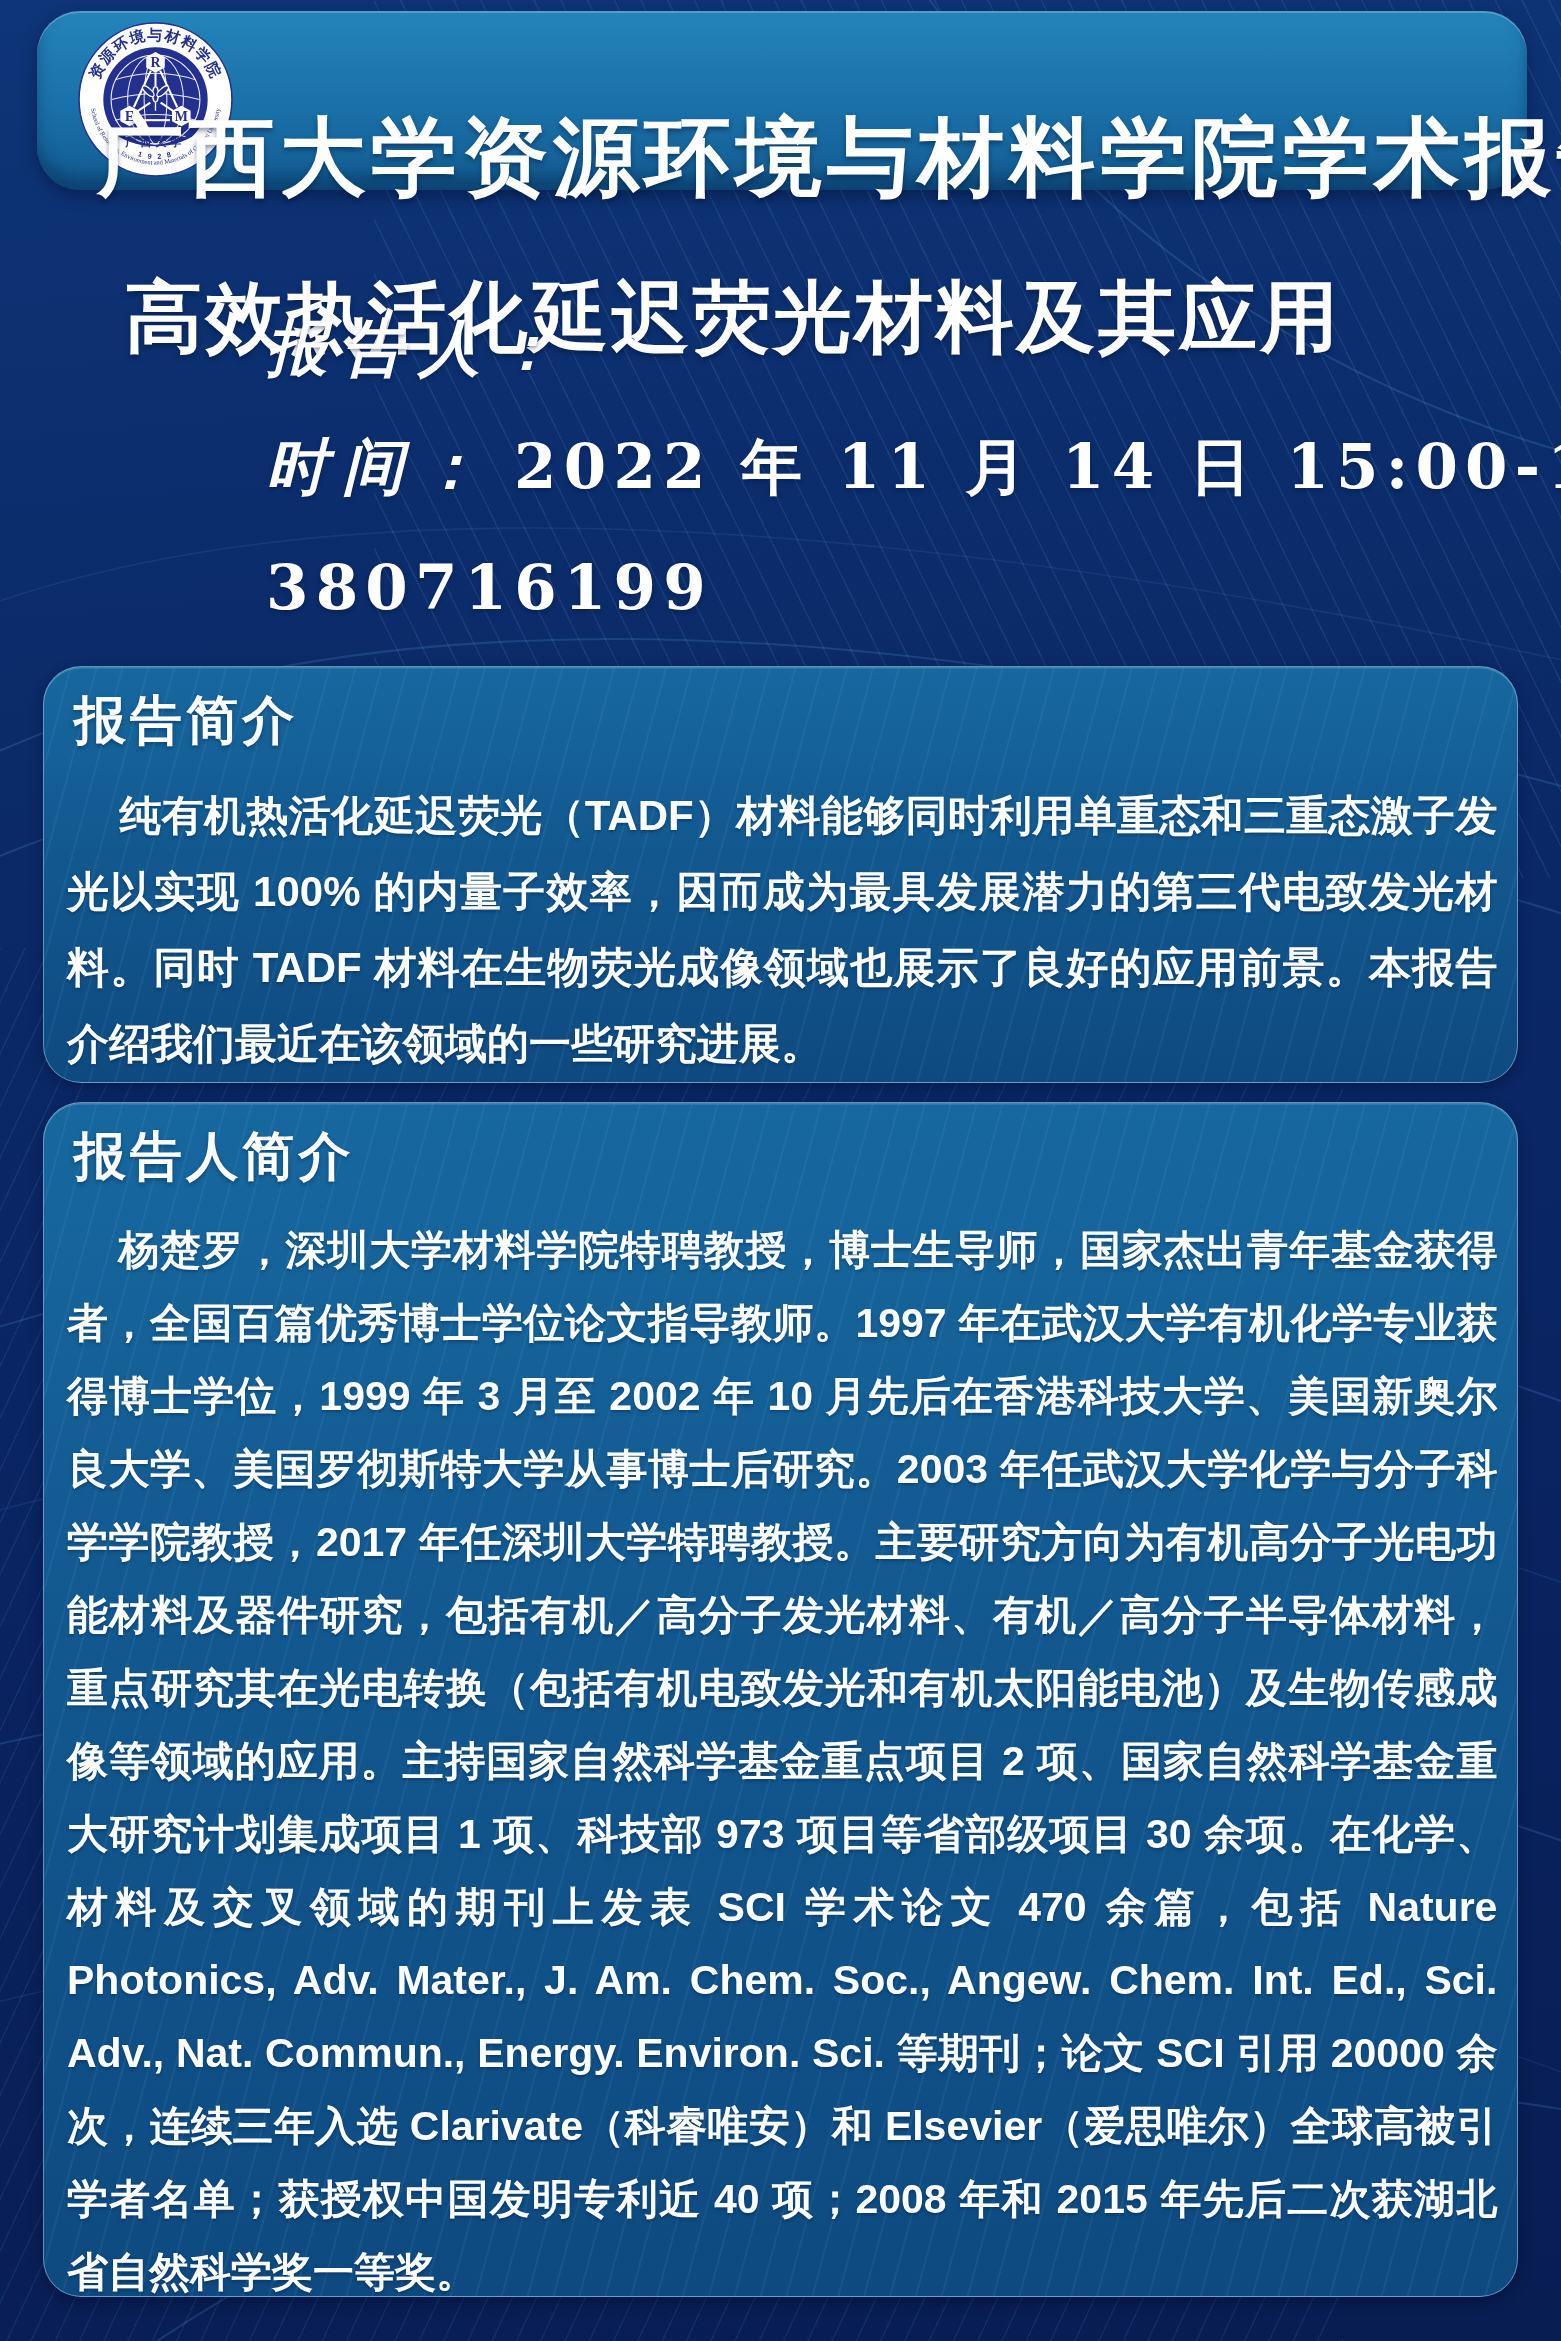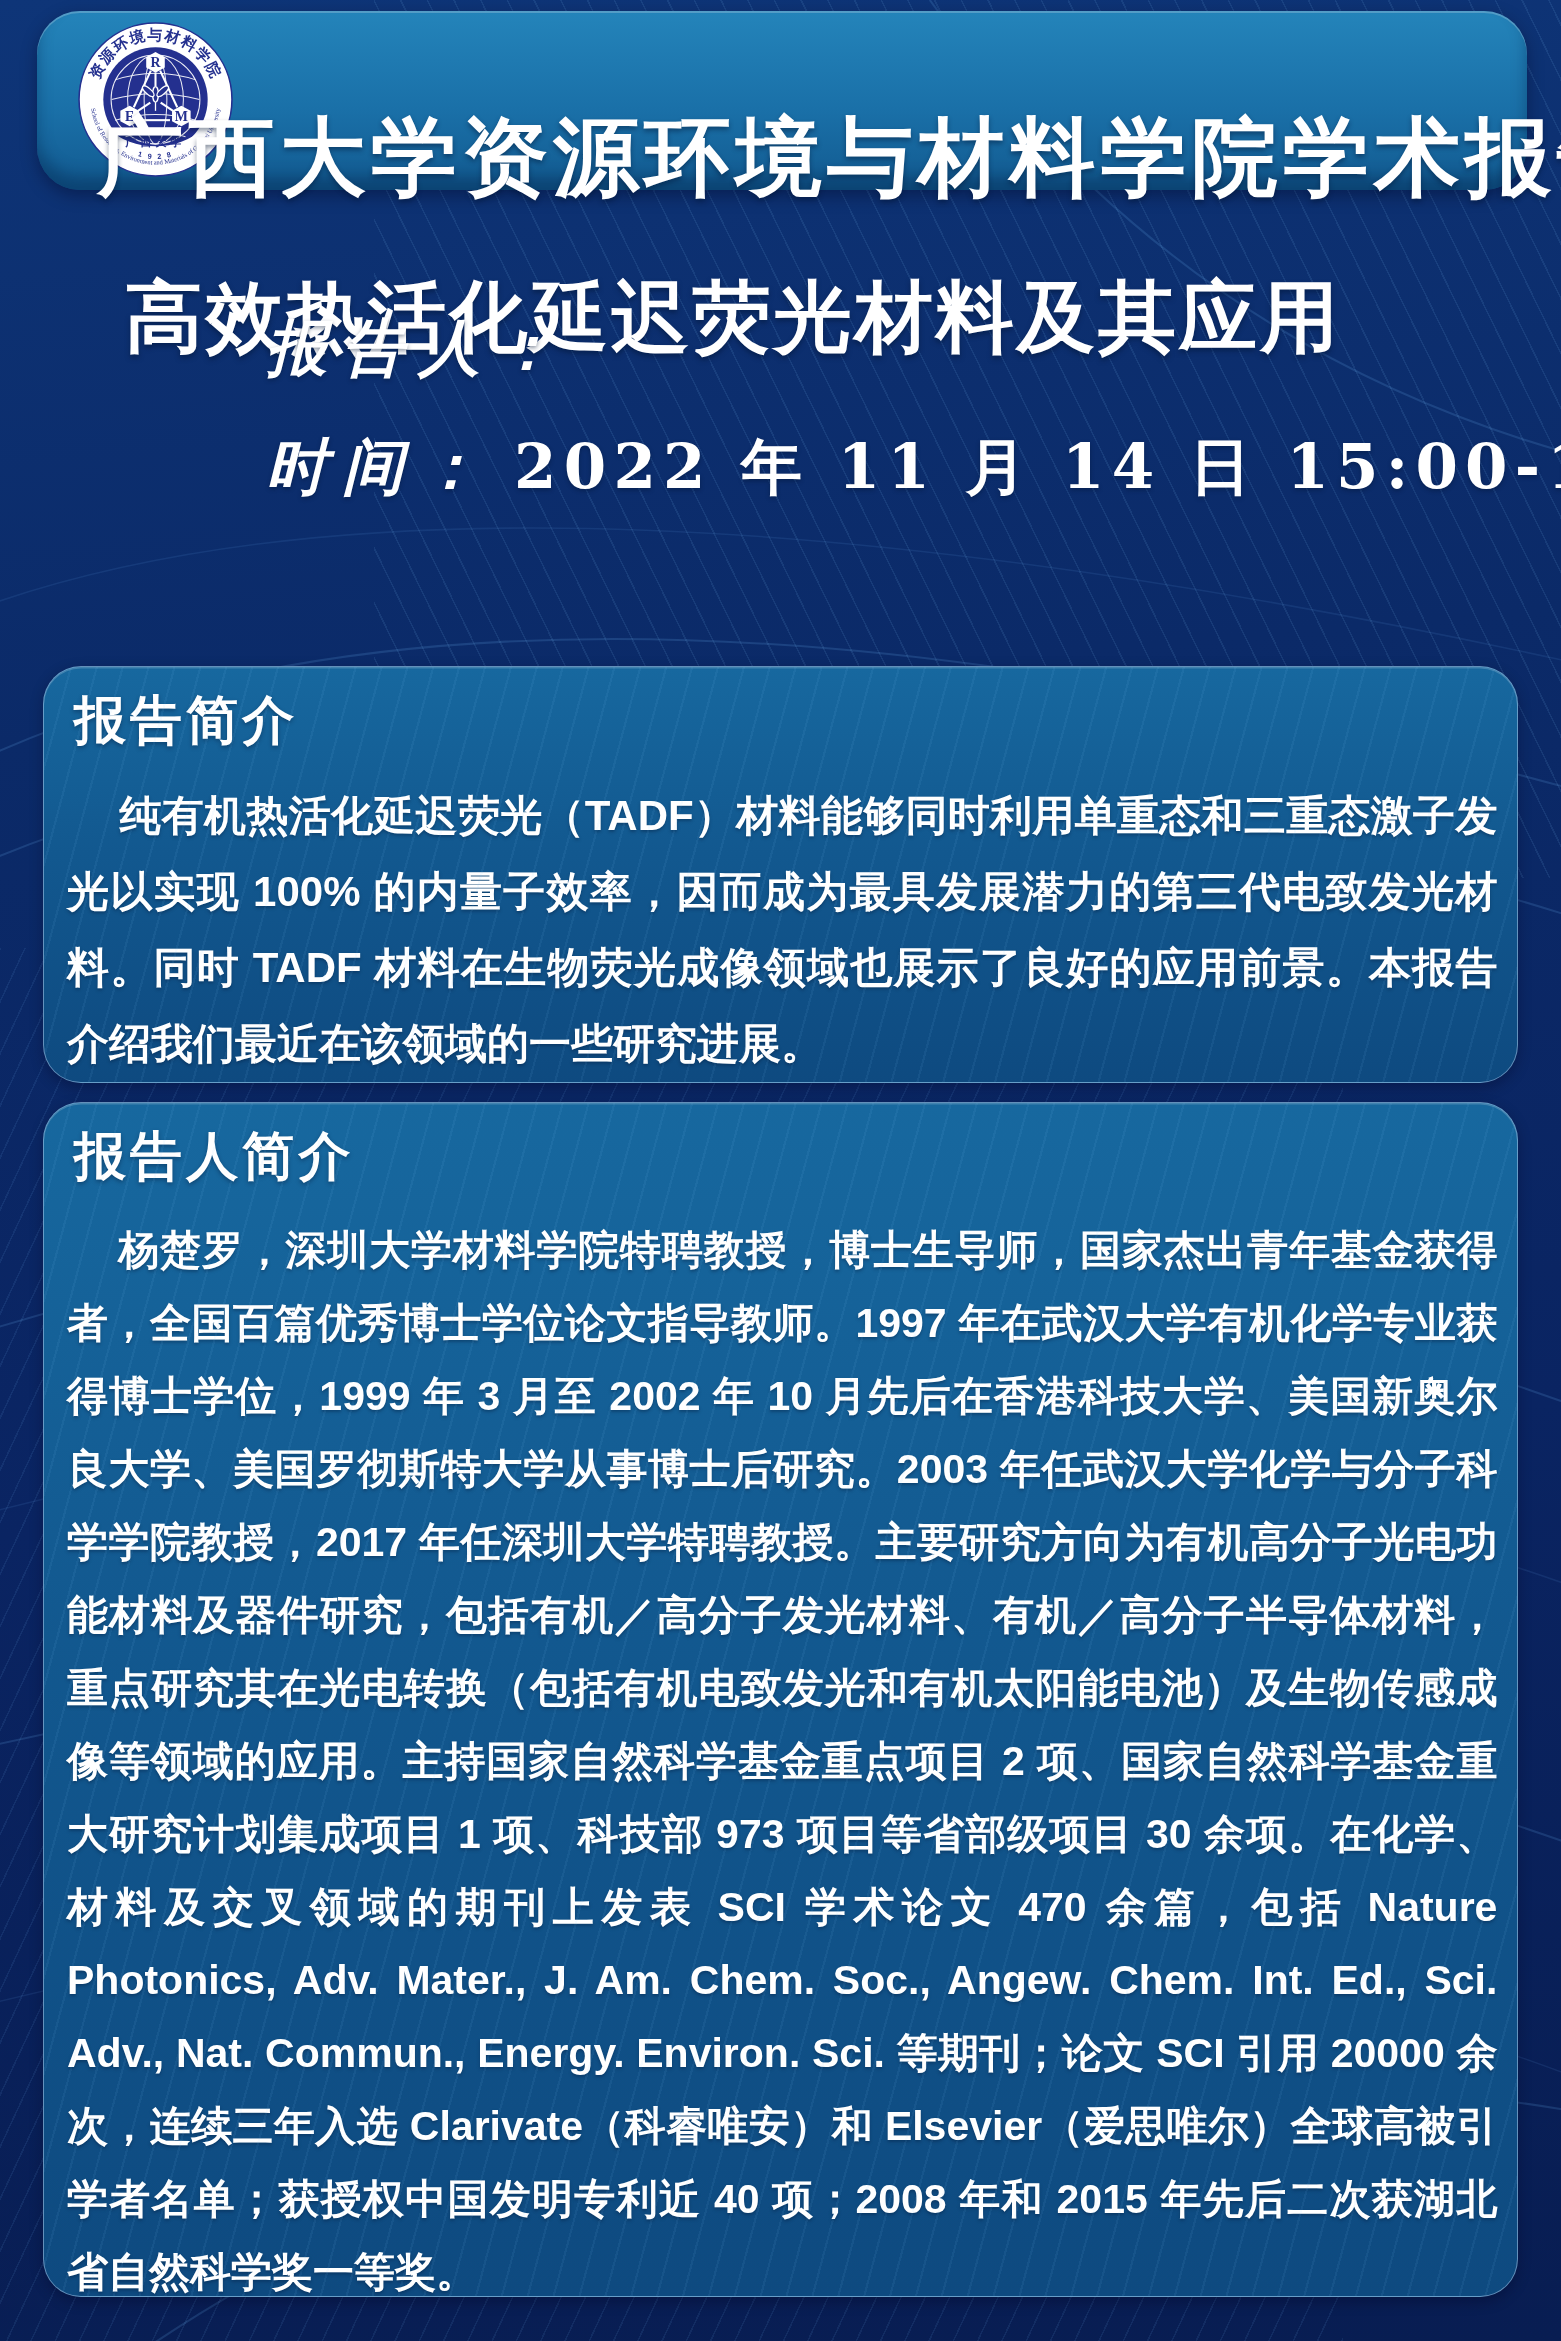--- a/index.html
+++ b/index.html
@@ -162,20 +162,21 @@
 
 <section class="info">
   <div class="info-line">
     <span class="info-label">报告人：</span>
   </div>
   <div class="info-line">
     <span class="info-label">时间：</span>
     <span class="info-value">2022 年 11 月 14 日 15:00-17:00</span>
   </div>
   <div class="info-line">
+    <span class="info-value">380716199</span>
   </div>
 </section>
 
 <section class="box box-abstract">
   <h3>报告简介</h3>
   <p>纯有机热活化延迟荧光（TADF）材料能够同时利用单重态和三重态激子发光以实现 100% 的内量子效率，因而成为最具发展潜力的第三代电致发光材料。同时 TADF 材料在生物荧光成像领域也展示了良好的应用前景。本报告介绍我们最近在该领域的一些研究进展。</p>
 </section>
 
 <section class="box box-bio">
   <h3>报告人简介</h3>

